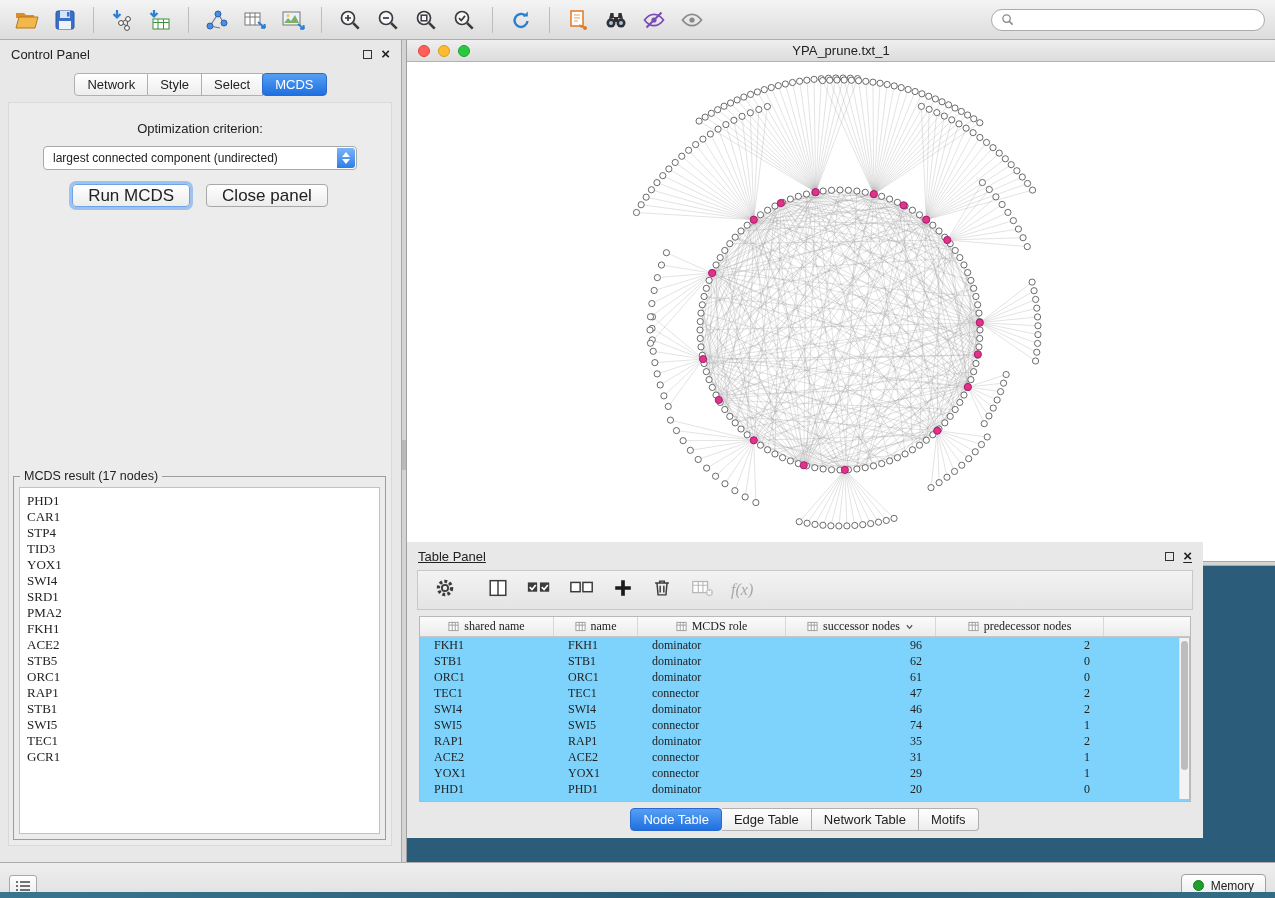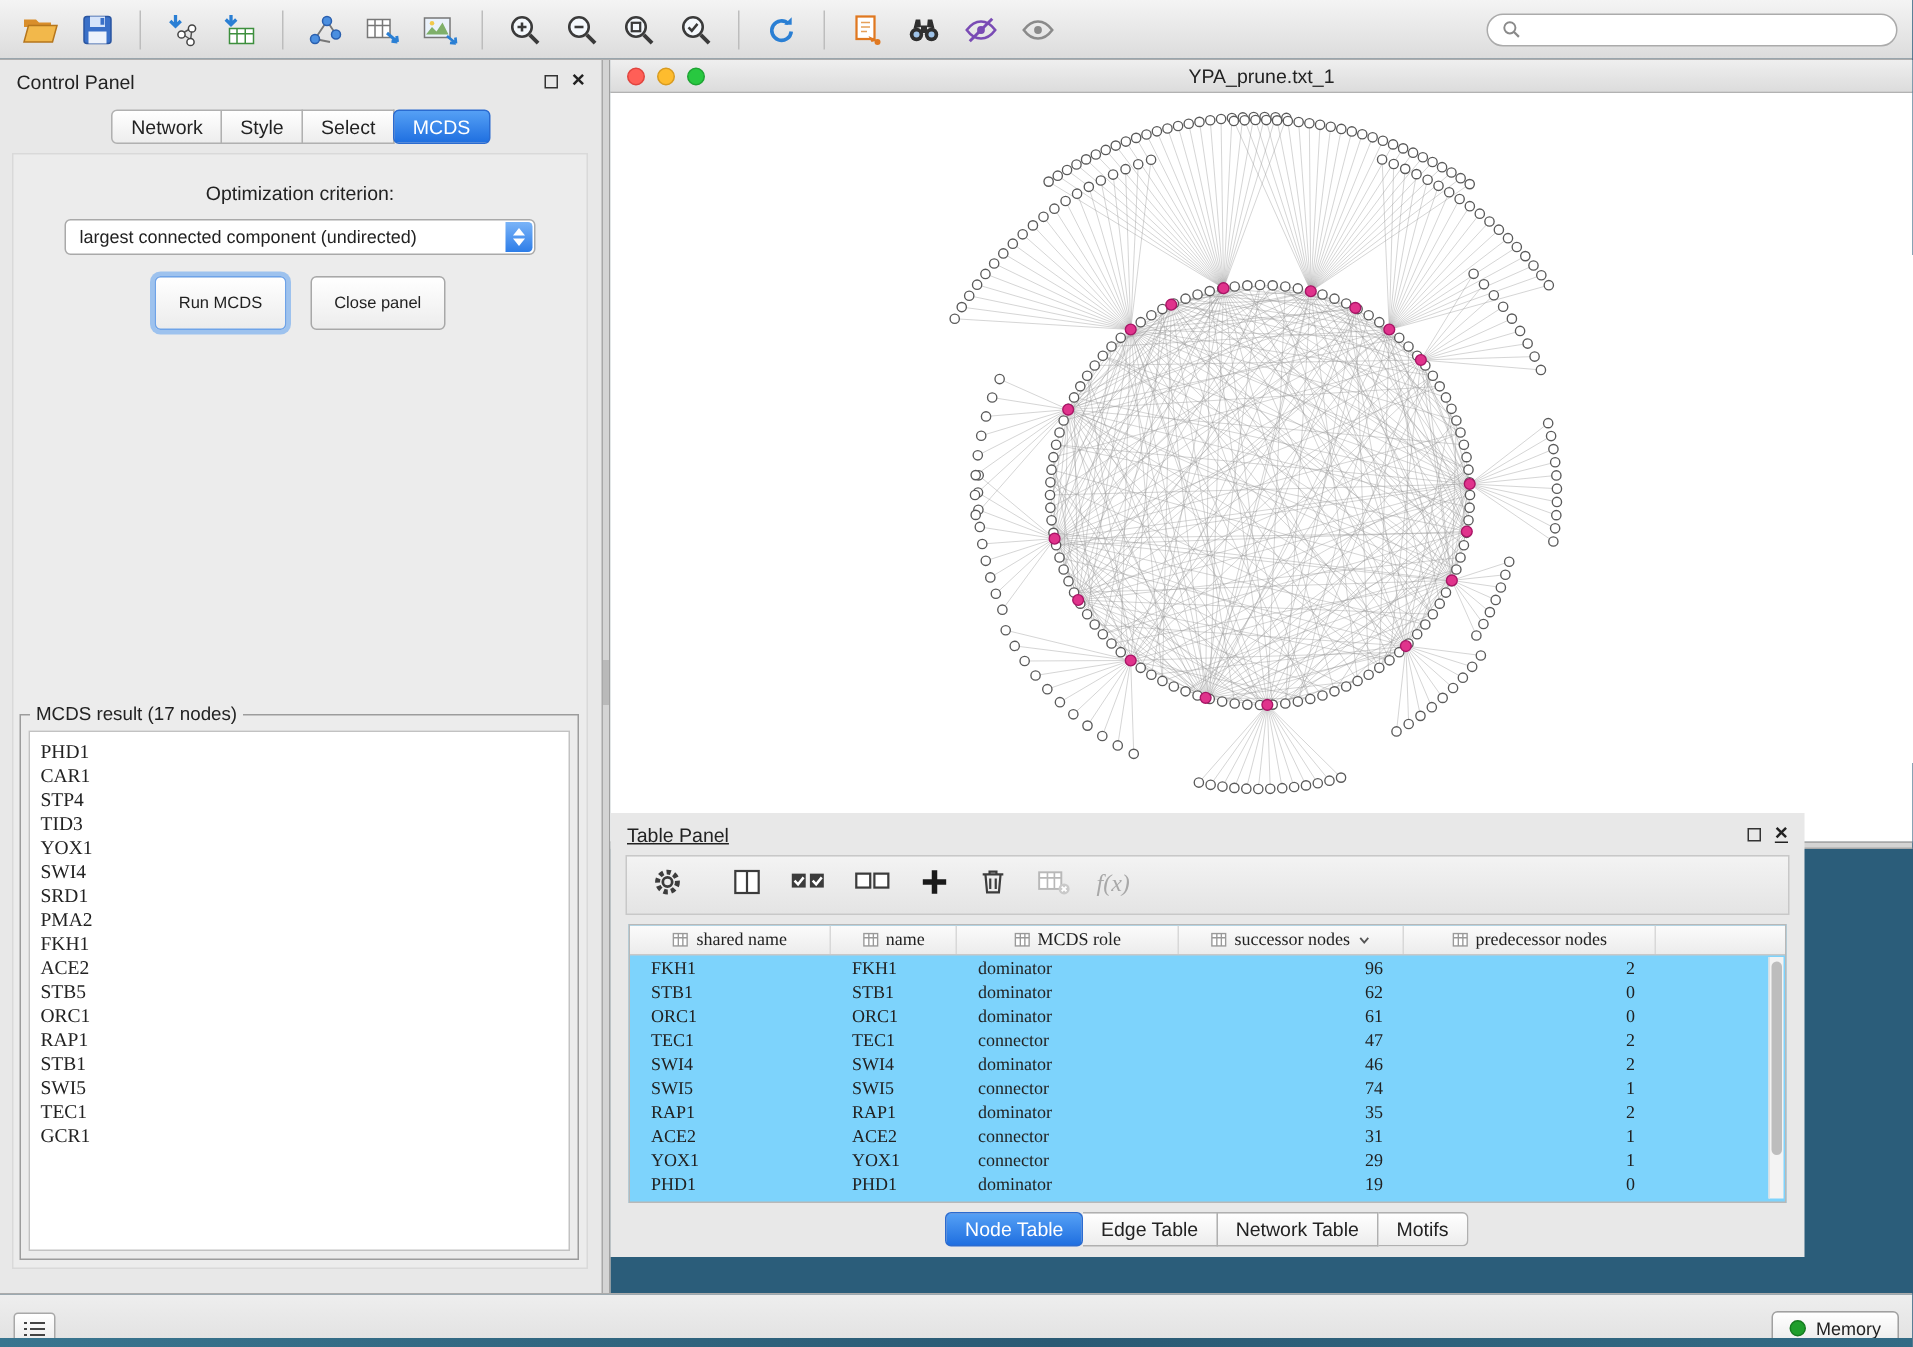--- a/index.html
+++ b/index.html
@@ -37,22 +37,22 @@
     background:#ececec; border:1px solid #d9d9d9; }
   .opt-label { text-align:center; margin-top:18px; font-size:13px; }
   .dropdown { margin:10px auto 0; width:314px; height:24px; background:#fff; border:1px solid #a9a9a9;
     border-radius:4px; display:flex; align-items:center; font-size:12px; padding-left:9px; position:relative; }
   .dd-stepper { position:absolute; right:1px; top:1px; bottom:1px; width:18px;
     background:linear-gradient(#7ab4f8,#2d7de8); border-radius:0 3px 3px 0;
     display:flex; flex-direction:column; align-items:center; justify-content:center; gap:2px; }
   .tri-up { width:0; height:0; border-left:4px solid transparent; border-right:4px solid transparent; border-bottom:5px solid #fff; }
   .tri-dn { width:0; height:0; border-left:4px solid transparent; border-right:4px solid transparent; border-top:5px solid #fff; }
   .btn-row { display:flex; justify-content:center; gap:16px; margin-top:14px; }
-  .btn { height:36px; padding:0 15px; background:linear-gradient(#ffffff,#ececec);
-    border:1px solid #a8a8a8; border-radius:4px; font-size:11px; display:flex; align-items:center; }
+  .btn { height:23px; padding:0 15px; background:linear-gradient(#ffffff,#ececec);
+    border:1px solid #a8a8a8; border-radius:4px; font-size:17px; display:flex; align-items:center; }
   .btn.focused { box-shadow:0 0 0 3px rgba(92,160,240,.55); border-color:#6ea3e8; }
 
   .result-box { position:absolute; left:4px; right:5px; top:366px; bottom:5px;
     border:1px solid #9c9c9c; }
   .result-box legend { font-size:12.5px; padding:0 4px; margin-left:6px; }
   .result-list { position:absolute; left:5px; right:5px; top:4px; bottom:5px; background:#fff;
     border:1px solid #c2c2c2; padding:5px 0 0 7px; font:13px/16px "Liberation Serif",serif; overflow:hidden; }
 
   
   .v-splitter { position:absolute; left:402px; top:40px; width:5px; height:822px; background:#d4d4d4; border-right:1px solid #a0a0a0; }
@@ -1238,21 +1238,21 @@
           <div class="td">YOX1</div>
           <div class="td">connector</div>
           <div class="td num">29</div>
           <div class="td num">1</div>
           <div class="td"></div>
         </div>
         <div class="tr">
           <div class="td">PHD1</div>
           <div class="td">PHD1</div>
           <div class="td">dominator</div>
-          <div class="td num">19</div>
+          <div class="td num">20</div>
           <div class="td num">0</div>
           <div class="td"></div>
         </div>
       </div>
     <div class="t-scroll">
         <div class="t-thumb"></div>
       </div>
   </div>
   <div class="tabset" id="tp-tabs">
       <div class="tab active">Node Table</div>

